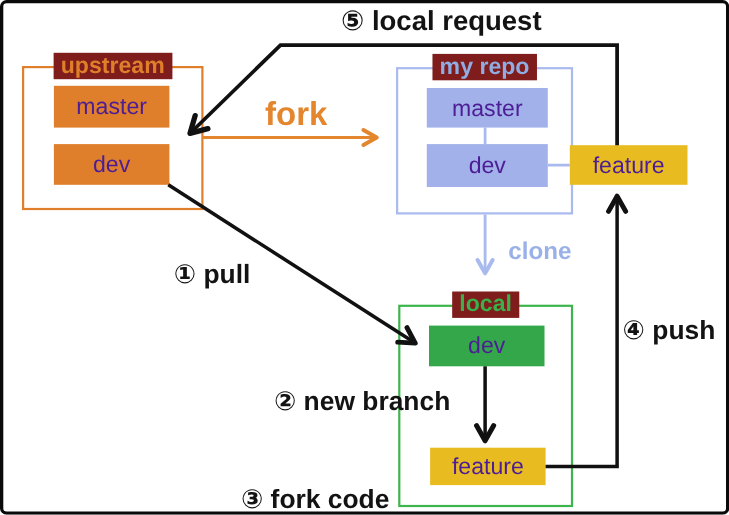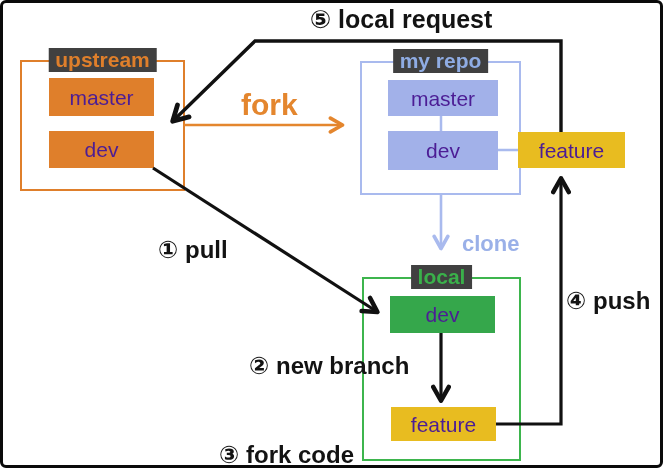--- a/index.html
+++ b/index.html
@@ -10,21 +10,21 @@
     border:3px solid #0a0a0a;
     border-radius:6px;
     background:#ffffff;
     overflow:hidden;
     font-family:"Liberation Sans","DejaVu Sans",sans-serif;
   }
   
   .group{position:absolute;box-sizing:border-box;border:2px solid;z-index:2;}
   .group-label{
     position:absolute;top:-14px;left:50%;transform:translateX(-50%);
-    background:#404040;padding:0 7px;font-weight:bold;font-size:21px;
+    background:#7f1d1d;padding:0 7px;font-weight:bold;font-size:21px;
     line-height:24px;white-space:nowrap;z-index:3;
   }
   .g-upstream{border-color:#df7f2b;}
   .g-upstream .group-label{color:#df7f2b;}
   .g-myrepo{border-color:#a9baee;}
   .g-myrepo .group-label{color:#8face3;}
   .g-local{border-color:#3db54d;}
   .g-local .group-label{color:#3ab04a;}
   
   .node{
@@ -36,21 +36,21 @@
   .n-green{background:#35a74b;}
   .n-yellow{background:#e8bc20;}
   
   #arrows{position:absolute;left:0;top:0;z-index:5;pointer-events:none;}
   
   .step-label{
     position:absolute;font-weight:bold;color:#131313;font-size:24px;
     line-height:28px;white-space:nowrap;z-index:10;
   }
   .lbl-fork{color:#e4862e;font-size:30px;}
-  .lbl-clone{color:#9ab0e8;font-size:22px;margin-top:16px;}
+  .lbl-clone{color:#9ab0e8;font-size:22px;}
   .lbl-pr{font-size:25px;}
 </style>
 </head>
 <body>
 
 <div id="canvas">
 
   <svg id="arrows" width="663" height="468" viewBox="0 0 663 468">
     <defs>
       <marker id="headBlack" viewBox="0 0 12 12" refX="9" refY="6" markerWidth="6.5" markerHeight="6.5" orient="auto">

